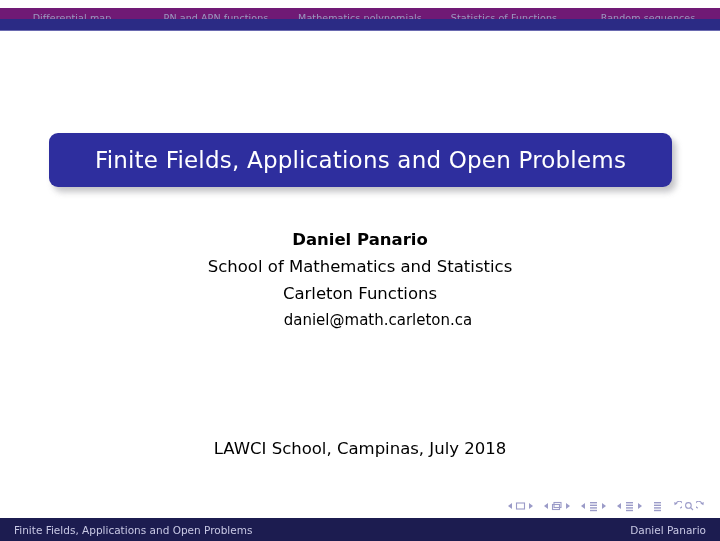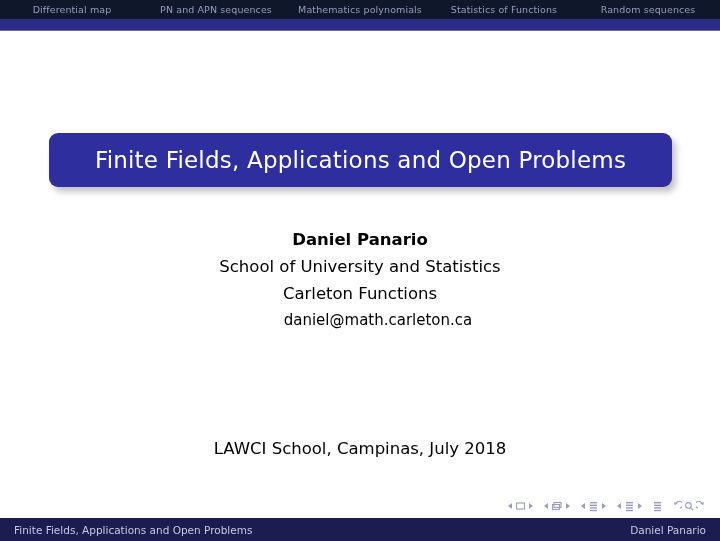--- a/index.html
+++ b/index.html
@@ -16,24 +16,24 @@
     width: 720px;
     height: 541px;
     background: #ffffff;
     overflow: hidden;
   }
 
   
   .nav-bar {
     position: absolute;
     left: 0;
-    top: 0;
+    top: 8px;
     width: 720px;
     height: 19px;
-    background: #0f172a;
+    background: #701a75;
     display: flex;
     align-items: center;
   }
   .nav-item {
     flex: 1 1 0;
     text-align: center;
     font-size: 9.5px;
     letter-spacing: 0.1px;
     color: #9a9ac0;
     white-space: nowrap;
@@ -182,38 +182,38 @@
     white-space: nowrap;
   }
 </style>
 </head>
 <body>
 
 <div class="slide">
 
   <div class="nav-bar">
     <div class="nav-item">Differential map</div>
-    <div class="nav-item">PN and APN sequences</div>
+    <div class="nav-item">PN and APN functions</div>
     <div class="nav-item">Mathematics polynomials</div>
     <div class="nav-item">Statistics of Functions</div>
     <div class="nav-item">Random sequences</div>
   </div>
   <div class="nav-subbar"></div>
   <div class="nav-subbar-edge"></div>
 
   <div class="title-banner-wrap">
     <div class="title-banner-shadow"></div>
     <div class="title-banner">
       <span class="title-text">Finite Fields, Applications and Open Problems</span>
     </div>
   </div>
 
   <div class="author-block">
     <div class="author-name">Daniel Panario</div>
-    <div class="author-line">School of University and Statistics</div>
+    <div class="author-line">School of Mathematics and Statistics</div>
     <div class="author-line">Carleton Functions</div>
     <div class="author-email">daniel@math.carleton.ca</div>
   </div>
 
   <div class="date-line">LAWCI School, Campinas, July 2018</div>
 
   <div class="navsyms">
 
     <div class="navsym-group">
       <svg width="6" height="8" viewBox="0 0 6 8">

